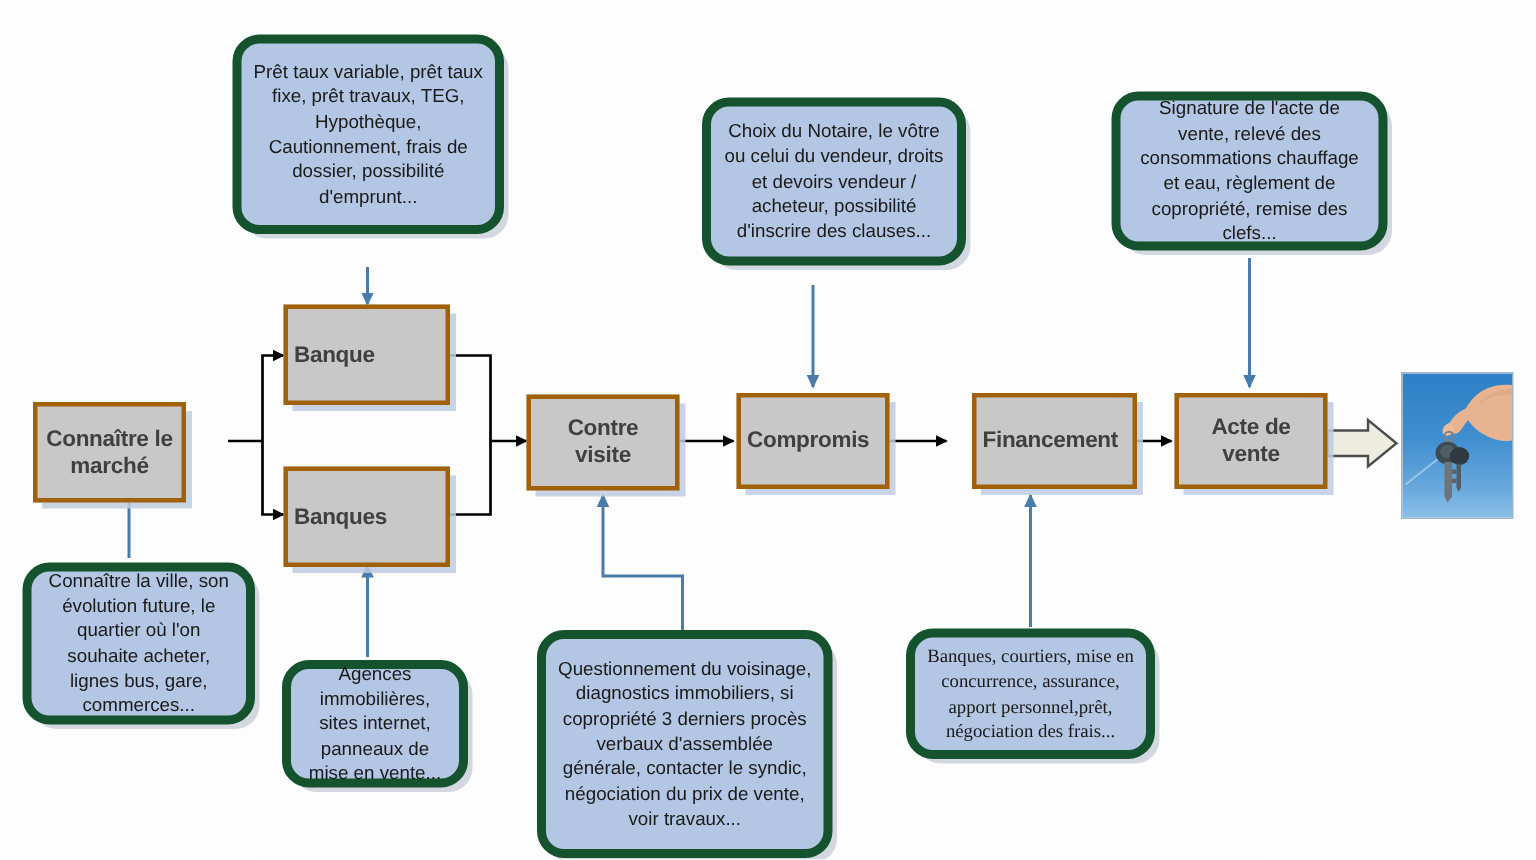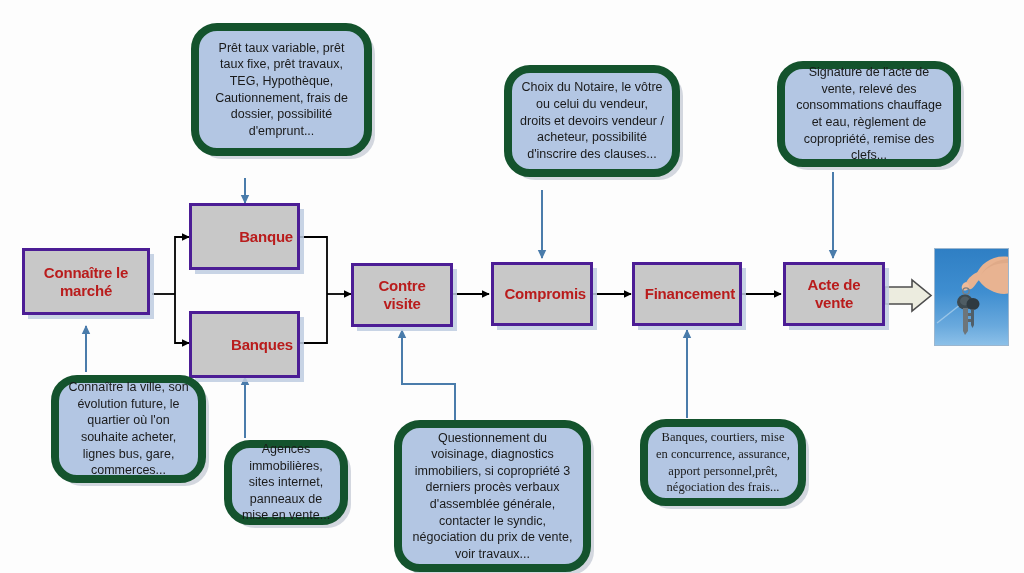--- a/index.html
+++ b/index.html
@@ -21,51 +21,50 @@
     width: 1024px;
     height: 573px;
     pointer-events: none;
   }
 
   
   .proc {
     position: absolute;
     box-sizing: border-box;
     background: #c8c8c8;
-    border: 3px solid #4c1d95;
+    border: 3px solid #a16207;
     box-shadow: 5px 5px 0 -1px rgba(190, 205, 225, 0.85);
     display: flex;
     align-items: center;
-    justify-content: flex-end;
+    justify-content: flex-start;
     text-align: center;
-    color: #b91c1c;
+    color: #404040;
     font-weight: bold;
     font-size: 15px;
     line-height: 1.2;
     letter-spacing: -0.2px;
     padding: 2px 4px;
   }
 
   
   .callout {
     position: absolute;
     box-sizing: border-box;
     background: #b3c6e3;
-    border: 8px solid #14532d;
-    border-radius: 26px;
+    border: 6px solid #14532d;
+    border-radius: 18px;
     box-shadow: 5px 5px 0 -2px rgba(200, 205, 215, 0.8);
     display: flex;
     align-items: center;
     justify-content: center;
     text-align: center;
     color: #1a1a1a;
     font-size: 12.5px;
     line-height: 1.33;
     padding: 6px 8px;
-    margin-left: 36px;
   }
 
   
   .photo {
     position: absolute;
     box-sizing: border-box;
     overflow: hidden;
     background: linear-gradient(to bottom, #2f7fc4 0%, #3f8ed0 45%, #69a9dd 80%, #8cc0e8 100%);
     border: 1px solid #9bb6cf;
   }
@@ -110,41 +109,41 @@
 
     <path d="M86,372 L86,326" stroke="#4a7cab" stroke-width="2" fill="none" marker-end="url(#ah-blue)"></path>
 
     <path d="M245,438 L245,377" stroke="#4a7cab" stroke-width="2" fill="none" marker-end="url(#ah-blue)"></path>
 
     <path d="M455,420 L455,384 L402,384 L402,330" stroke="#4a7cab" stroke-width="2" fill="none" marker-end="url(#ah-blue)"></path>
 
     <path d="M687,418 L687,330" stroke="#4a7cab" stroke-width="2" fill="none" marker-end="url(#ah-blue)"></path>
   </svg>
 
-  <div class="proc" style="left:22px; top:248px; width:128px; height:67px;">
+  <div class="proc" style="left:22px; top:268px; width:102px; height:67px;">
     <span>Connaître le marché</span>
   </div>
 
   <div class="proc" style="left:189px; top:203px; width:111px; height:67px;">
     <span>Banque</span>
   </div>
 
   <div class="proc" style="left:189px; top:311px; width:111px; height:67px;">
     <span>Banques</span>
   </div>
 
   <div class="proc" style="left:491px; top:262px; width:102px; height:64px;">
     <span>Compromis</span>
   </div>
 
   <div class="proc" style="left:351px; top:263px; width:102px; height:64px;">
     <span>Contre visite</span>
   </div>
 
-  <div class="proc" style="left:632px; top:262px; width:110px; height:64px;">
+  <div class="proc" style="left:648px; top:262px; width:110px; height:64px;">
     <span>Financement</span>
   </div>
 
   <div class="proc" style="left:783px; top:262px; width:102px; height:64px;">
     <span>Acte de vente</span>
   </div>
 
   <div class="callout" style="left:155px; top:23px; width:181px; height:133px;">
     <span>Prêt taux variable, prêt taux fixe, prêt travaux, TEG, Hypothèque, Cautionnement, frais de dossier, possibilité d'emprunt...</span>
   </div>

